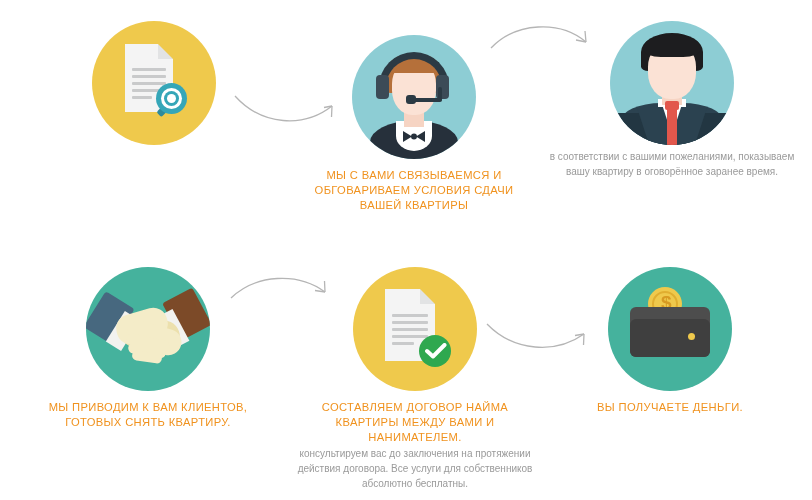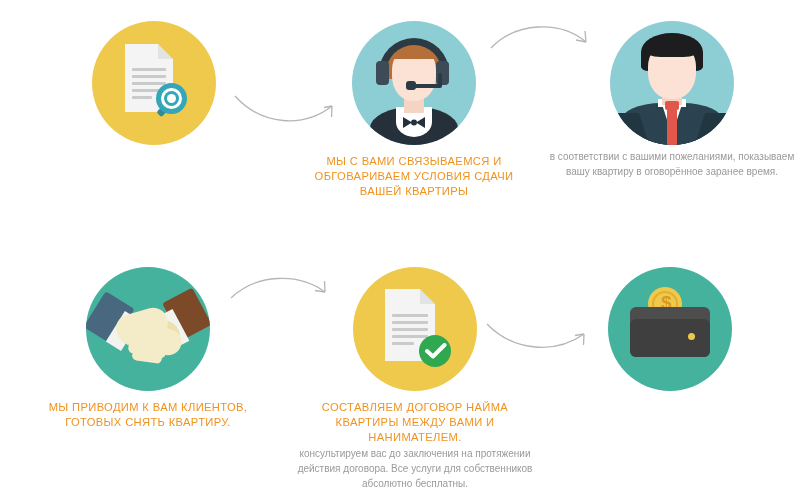--- a/index.html
+++ b/index.html
@@ -32,21 +32,21 @@
   .subcaption{
     font-size:10px;
     line-height:15px;
     color:#9a9a9a;
     margin-top:1px;
     padding:0 10px;
   }
 
   
   #step1{left:14px;top:18px;}
-  #step2{left:274px;top:18px;}
+  #step2{left:274px;top:32px;}
   #step3{left:532px;top:18px;}
   #step4{left:8px;top:264px;}
   #step5{left:275px;top:264px;}
   #step6{left:530px;top:264px;}
 
   
   .arrow{position:absolute;}
   #arrow1{left:232px;top:92px;}
   #arrow2{left:488px;top:16px;}
   #arrow3{left:228px;top:268px;}
@@ -236,20 +236,21 @@
         <div class="icon-layer">
           <div class="coin" style="left:40px;top:20px;width:34px;height:34px;"></div>
           <div class="coin-inner" style="left:44px;top:24px;width:22px;height:22px;"></div>
           <div class="coin-s" style="left:53px;top:25px;font-size:19px;line-height:22px;">$</div>
           <div class="wl-body" style="left:22px;top:40px;width:80px;height:50px;"></div>
           <div class="wl-flap" style="left:22px;top:52px;width:80px;height:38px;"></div>
           <div class="wl-snap" style="left:80px;top:66px;width:7px;height:7px;"></div>
         </div>
       </div>
     </div>
+    <div class="caption">ВЫ ПОЛУЧАЕТЕ ДЕНЬГИ.</div>
   </div>
 
   <div class="arrow" id="arrow1">
     <svg width="110" height="42" viewBox="0 0 110 42">
       <path d="M3 4 C 30 34, 72 36, 100 14" stroke="#b5b5b5" stroke-width="1.3" fill="none"></path>
       <path d="M100 14 L92 15.5 M100 14 L99.5 25" stroke="#b5b5b5" stroke-width="1.3" fill="none"></path>
     </svg>
   </div>
 
   <div class="arrow" id="arrow2">

